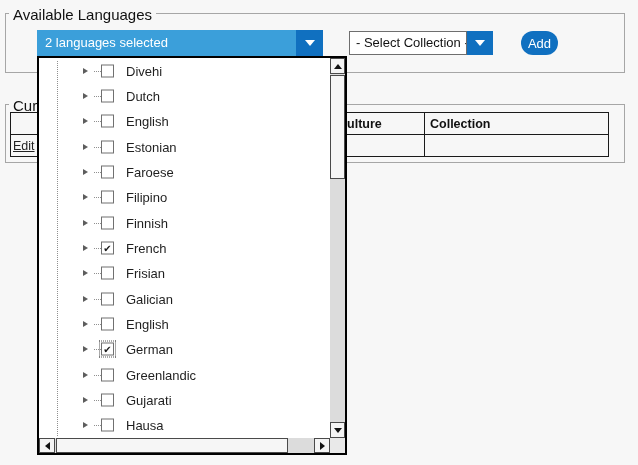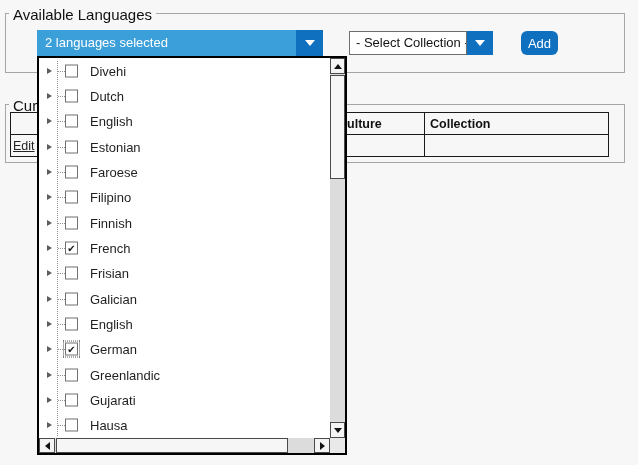--- a/index.html
+++ b/index.html
@@ -33,21 +33,21 @@
   .combo-coll .field {
     position:absolute; left:0; top:0; width:118px; height:24px; background:#fff;
     border:1px solid #6e6e6e; font-size:13px; line-height:22px; padding-left:6px; color:#111; white-space:nowrap; overflow:hidden;
   }
   .combo-coll .btn {
     position:absolute; left:118px; top:0; width:26px; height:24px; background:#1070c0;
     display:flex; align-items:center; justify-content:center;
   }
   .add-btn {
     position:absolute; left:521px; top:31px; width:37px; height:24px;
-    background:#1070c0; color:#fff; border:none; border-radius:6px;
+    background:#1070c0; color:#fff; border:none; border-radius:12px;
     font-family:"Liberation Sans", sans-serif; font-size:13px; z-index:3; cursor:pointer;
   }
   
   .lang-table {
     position:absolute; left:10px; top:112px; width:598px;
     border-collapse:collapse; z-index:1; table-layout:fixed;
   }
   .lang-table th, .lang-table td {
     border:1px solid #1a1a1a; height:22px; font-size:12.5px; padding:0 0 0 5px;
     text-align:left; vertical-align:middle; background:#f7f7f7;
@@ -57,21 +57,21 @@
   
   .dd-panel {
     position:absolute; left:37px; top:56px; width:310px; height:399px;
     background:#fff; border:2px solid #000; z-index:5;
   }
   .dd-content { position:absolute; inset:0; }
   .tree-vline {
     position:absolute; left:18px; top:3px; bottom:17px; width:0;
     border-left:1px dotted #8f8f8f; z-index:0;
   }
-  .dd-rows { position:absolute; left:0; top:0; right:15px; bottom:15px; display:flex; flex-direction:column; }
+  .dd-rows { position:absolute; left:0; top:0; right:15px; bottom:15px; display:flex; flex-direction:column;padding-left:36px; }
   .dd-row { position:relative; flex:1; }
   .expander {
     position:absolute; left:8px; top:50%; transform:translateY(-50%);
     width:0; height:0; border-left:5px solid #5d5d5d;
     border-top:3.5px solid transparent; border-bottom:3.5px solid transparent;
   }
   .tree-dots {
     position:absolute; left:19px; top:50%; width:7px; height:0;
     border-top:1px dotted #8f8f8f;
   }

